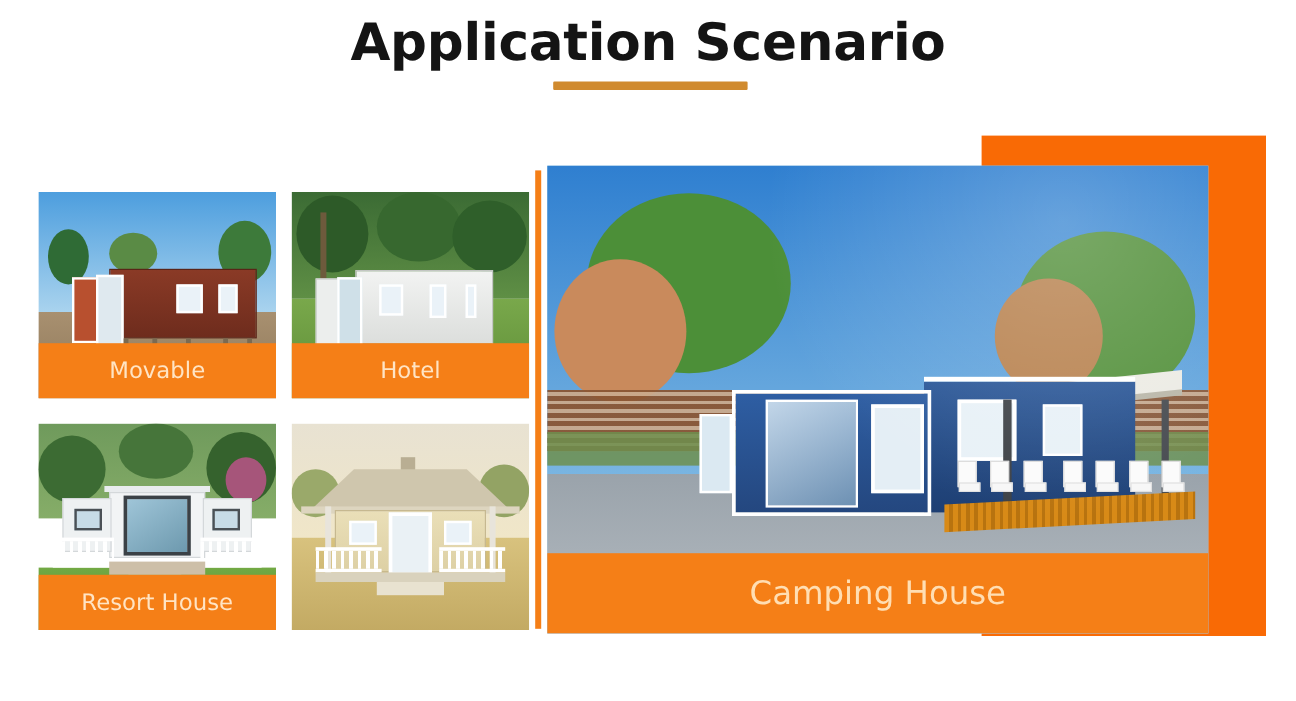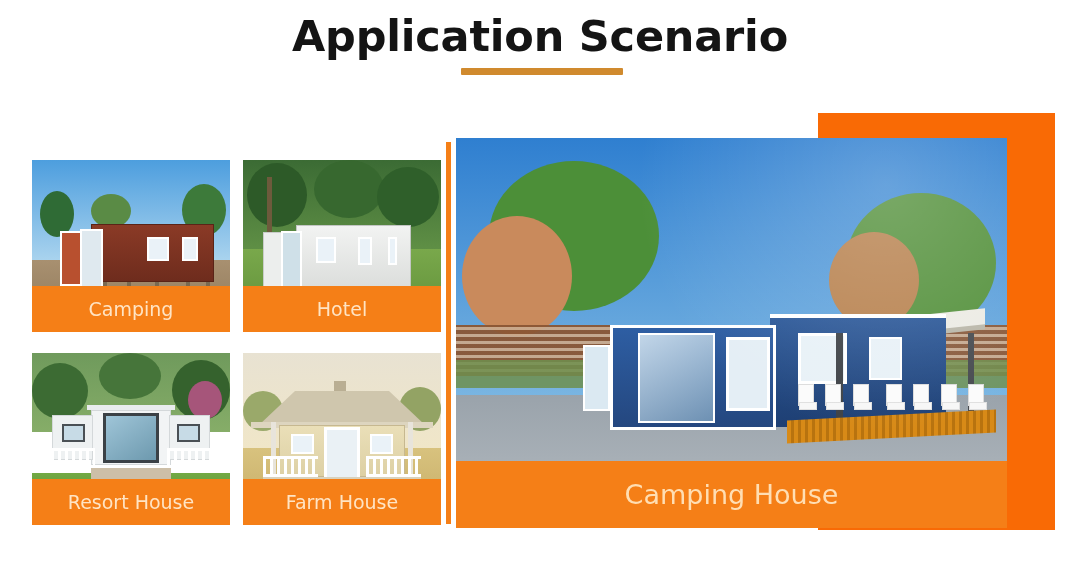--- a/index.html
+++ b/index.html
@@ -192,21 +192,21 @@
       <div class="box wing"></div>
       <div class="box door"></div>
       <div class="win w1"></div>
         <div class="win w2"></div>
       <div class="stilt" style="left:36%"></div>
         <div class="stilt" style="left:48%"></div>
       <div class="stilt" style="left:62%"></div>
         <div class="stilt" style="left:78%"></div>
       <div class="stilt" style="left:88%"></div>
     </div>
-    <div class="caption">Camping</div>
+    <div class="caption">Movable</div>
   </div>
 
   <div class="card c1">
     <div class="scene s-hotel">
       <div class="sky"></div>
         <div class="ground"></div>
       <div class="tree tl"></div>
         <div class="tree tm"></div>
         <div class="tree tr"></div>
       <div class="box trunk"></div>
@@ -256,21 +256,20 @@
       <div class="win w1"></div>
         <div class="win w2"></div>
       <div class="box door"></div>
       <div class="post p1"></div>
         <div class="post p2"></div>
       <div class="rail railL"></div>
         <div class="rail railR"></div>
       <div class="box porch"></div>
         <div class="box step"></div>
     </div>
-    <div class="caption">Farm House</div>
   </div>
 </div>
 
 <div class="accent-block"></div>
 <div class="main-left-bar"></div>
 
 <div class="main-panel">
   <div class="main-scene s-main">
     <div class="sky"></div>
     <div class="tree tbig"></div>

